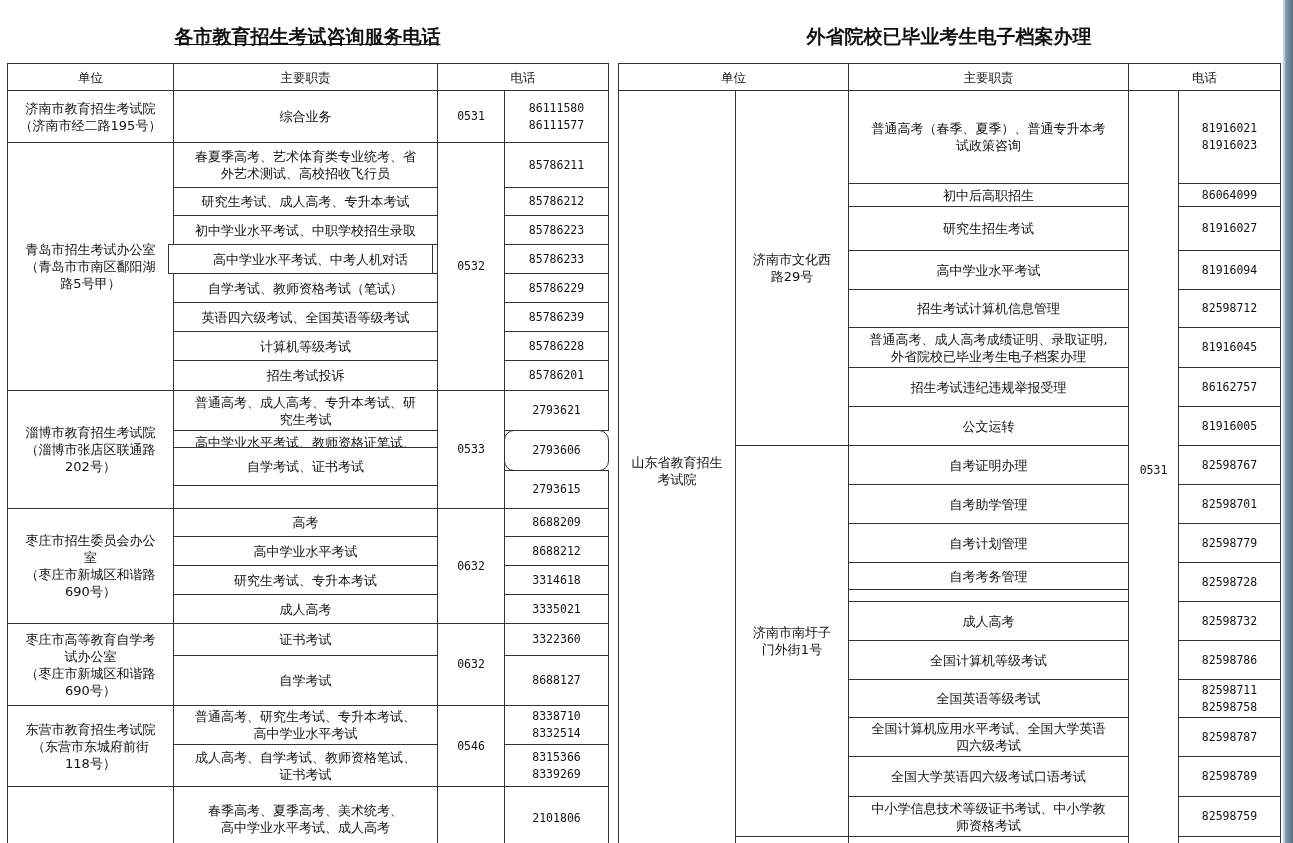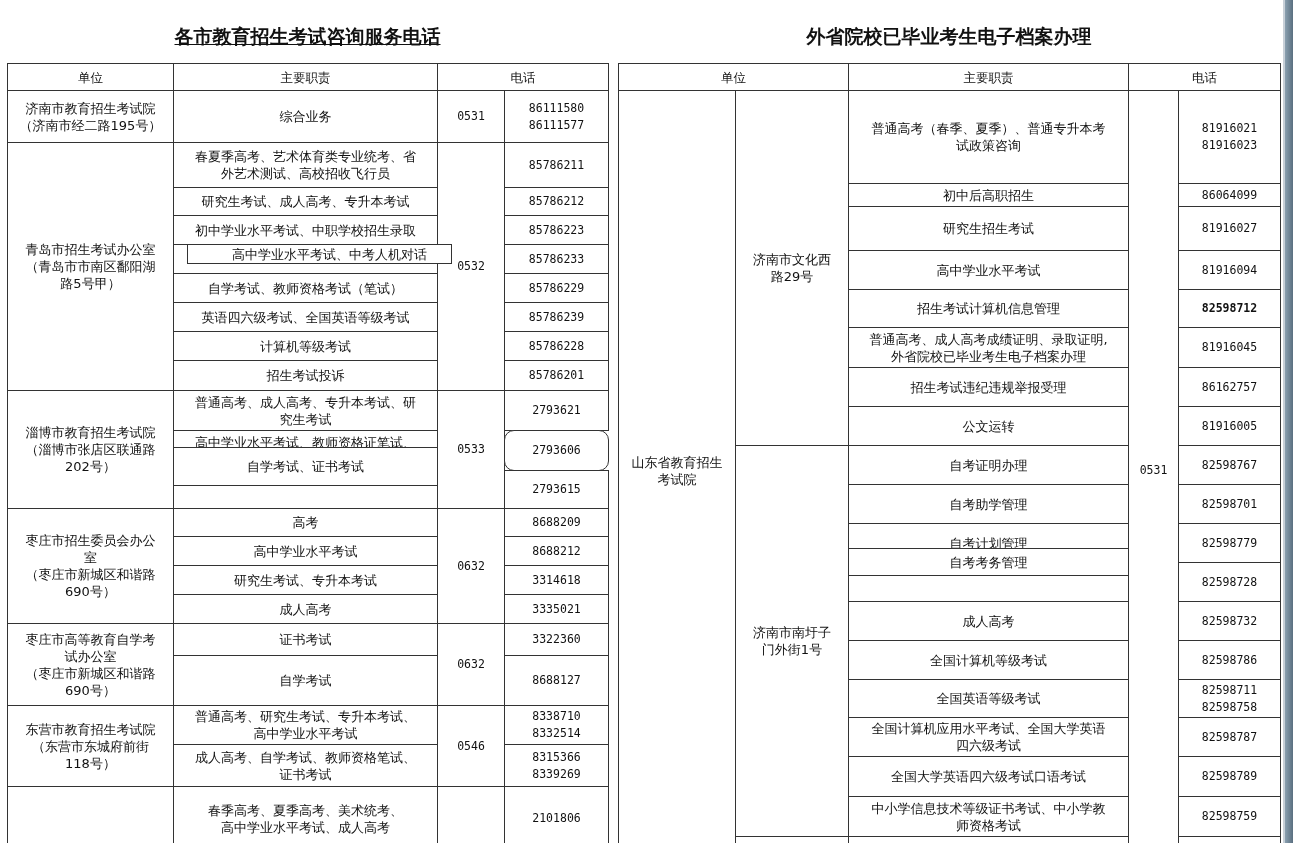--- a/index.html
+++ b/index.html
@@ -53,21 +53,21 @@
 （青岛市市南区鄱阳湖
 路5号甲）</div>
     <div class="cell num" style="left: 437px; top: 142px; width: 68px; height: 249px;">0532</div>
     <div class="cell" style="left: 173px; top: 142px; width: 265px; height: 46px;">春夏季高考、艺术体育类专业统考、省
 外艺术测试、高校招收飞行员</div>
     <div class="cell num" style="left: 504px; top: 142px; width: 105px; height: 46px;">85786211</div>
     <div class="cell" style="left: 173px; top: 187px; width: 265px; height: 29px;">研究生考试、成人高考、专升本考试</div>
     <div class="cell num" style="left: 504px; top: 187px; width: 105px; height: 29px;">85786212</div>
     <div class="cell" style="left: 173px; top: 215px; width: 265px; height: 30px;">初中学业水平考试、中职学校招生录取</div>
     <div class="cell num" style="left: 504px; top: 215px; width: 105px; height: 30px;">85786223</div>
-    <div class="cell" style="left: 187px; top: 244px; width: 265px; height: 20px; padding-left: 23px;">高中学业水平考试、中考人机对话</div>
+    <div class="cell" style="left: 168px; top: 244px; width: 265px; height: 30px; padding-left: 23px;">高中学业水平考试、中考人机对话</div>
     <div class="cell num" style="left: 504px; top: 244px; width: 105px; height: 30px;">85786233</div>
     <div class="cell" style="left: 173px; top: 273px; width: 265px; height: 30px;">自学考试、教师资格考试（笔试）</div>
     <div class="cell num" style="left: 504px; top: 273px; width: 105px; height: 30px;">85786229</div>
     <div class="cell" style="left: 173px; top: 302px; width: 265px; height: 30px;">英语四六级考试、全国英语等级考试</div>
     <div class="cell num" style="left: 504px; top: 302px; width: 105px; height: 30px;">85786239</div>
     <div class="cell" style="left: 173px; top: 331px; width: 265px; height: 30px;">计算机等级考试</div>
     <div class="cell num" style="left: 504px; top: 331px; width: 105px; height: 30px;">85786228</div>
     <div class="cell" style="left: 173px; top: 360px; width: 265px; height: 31px;">招生考试投诉</div>
     <div class="cell num" style="left: 504px; top: 360px; width: 105px; height: 31px;">85786201</div>
     <div class="cell" style="left: 7px; top: 390px; width: 167px; height: 119px;">淄博市教育招生考试院
@@ -135,37 +135,37 @@
 试政策咨询</div>
     <div class="cell num" style="left: 1178px; top: 90px; width: 103px; height: 94px;">81916021
 81916023</div>
     <div class="cell" style="left: 848px; top: 183px; width: 281px; height: 24px;">初中后高职招生</div>
     <div class="cell num" style="left: 1178px; top: 183px; width: 103px; height: 24px;">86064099</div>
     <div class="cell" style="left: 848px; top: 206px; width: 281px; height: 45px;">研究生招生考试</div>
     <div class="cell num" style="left: 1178px; top: 206px; width: 103px; height: 45px;">81916027</div>
     <div class="cell" style="left: 848px; top: 250px; width: 281px; height: 40px;">高中学业水平考试</div>
     <div class="cell num" style="left: 1178px; top: 250px; width: 103px; height: 40px;">81916094</div>
     <div class="cell" style="left: 848px; top: 289px; width: 281px; height: 39px;">招生考试计算机信息管理</div>
-    <div class="cell num" style="left: 1178px; top: 289px; width: 103px; height: 39px; font-weight: bold;">82598712</div>
+    <div class="cell num" style="left: 1178px; top: 289px; width: 103px; height: 39px;">82598712</div>
     <div class="cell" style="left: 848px; top: 327px; width: 281px; height: 41px;">普通高考、成人高考成绩证明、录取证明,
 外省院校已毕业考生电子档案办理</div>
     <div class="cell num" style="left: 1178px; top: 327px; width: 103px; height: 41px;">81916045</div>
     <div class="cell" style="left: 848px; top: 367px; width: 281px; height: 40px;">招生考试违纪违规举报受理</div>
     <div class="cell num" style="left: 1178px; top: 367px; width: 103px; height: 40px;">86162757</div>
     <div class="cell" style="left: 848px; top: 406px; width: 281px; height: 40px;">公文运转</div>
     <div class="cell num" style="left: 1178px; top: 406px; width: 103px; height: 40px;">81916005</div>
     <div class="cell" style="left: 735px; top: 445px; width: 114px; height: 392px; text-align: center;">济南市南圩子
 门外街1号</div>
     <div class="cell" style="left: 848px; top: 445px; width: 281px; height: 40px;">自考证明办理</div>
     <div class="cell num" style="left: 1178px; top: 445px; width: 103px; height: 40px;">82598767</div>
     <div class="cell" style="left: 848px; top: 484px; width: 281px; height: 40px;">自考助学管理</div>
     <div class="cell num" style="left: 1178px; top: 484px; width: 103px; height: 40px;">82598701</div>
     <div class="cell" style="left: 848px; top: 523px; width: 281px; height: 40px;">自考计划管理</div>
     <div class="cell num" style="left: 1178px; top: 523px; width: 103px; height: 40px;">82598779</div>
-    <div class="cell" style="left: 848px; top: 548px; width: 281px; height: 28px;">自考考务管理</div>
+    <div class="cell" style="left: 848px; top: 562px; width: 281px; height: 28px;">自考考务管理</div>
     <div class="cell num" style="left: 1178px; top: 562px; width: 103px; height: 40px;">82598728</div>
     <div class="cell" style="left: 848px; top: 601px; width: 281px; height: 40px;">成人高考</div>
     <div class="cell num" style="left: 1178px; top: 601px; width: 103px; height: 40px;">82598732</div>
     <div class="cell" style="left: 848px; top: 640px; width: 281px; height: 40px;">全国计算机等级考试</div>
     <div class="cell num" style="left: 1178px; top: 640px; width: 103px; height: 40px;">82598786</div>
     <div class="cell" style="left: 848px; top: 679px; width: 281px; height: 39px;">全国英语等级考试</div>
     <div class="cell num" style="left: 1178px; top: 679px; width: 103px; height: 39px;">82598711
 82598758</div>
     <div class="cell" style="left: 848px; top: 717px; width: 281px; height: 40px;">全国计算机应用水平考试、全国大学英语
 四六级考试</div>

